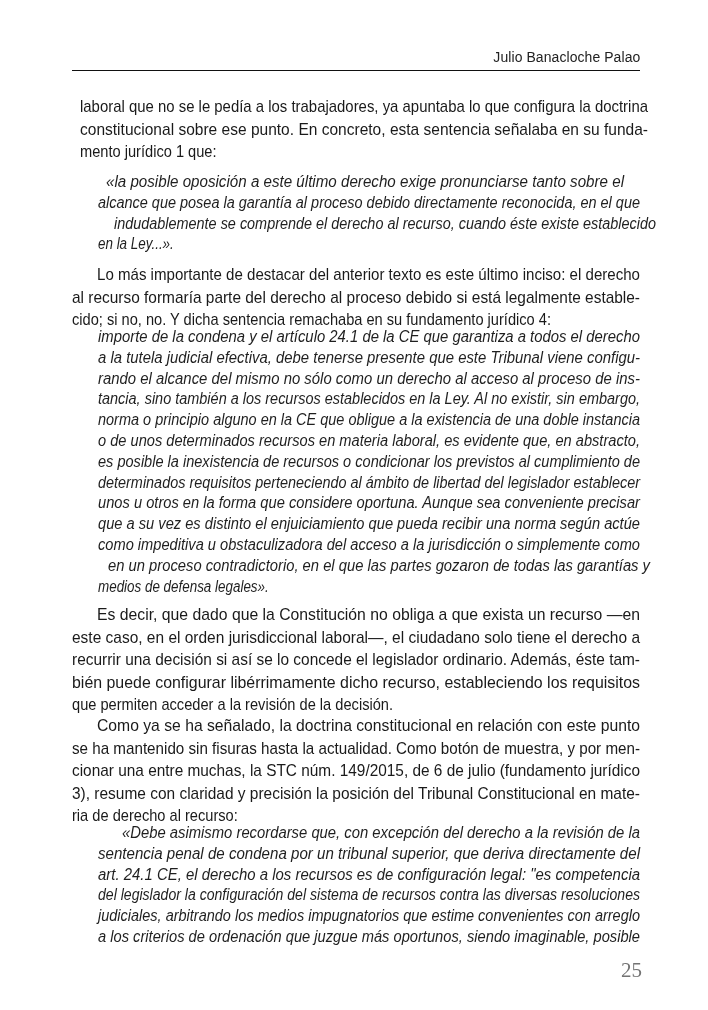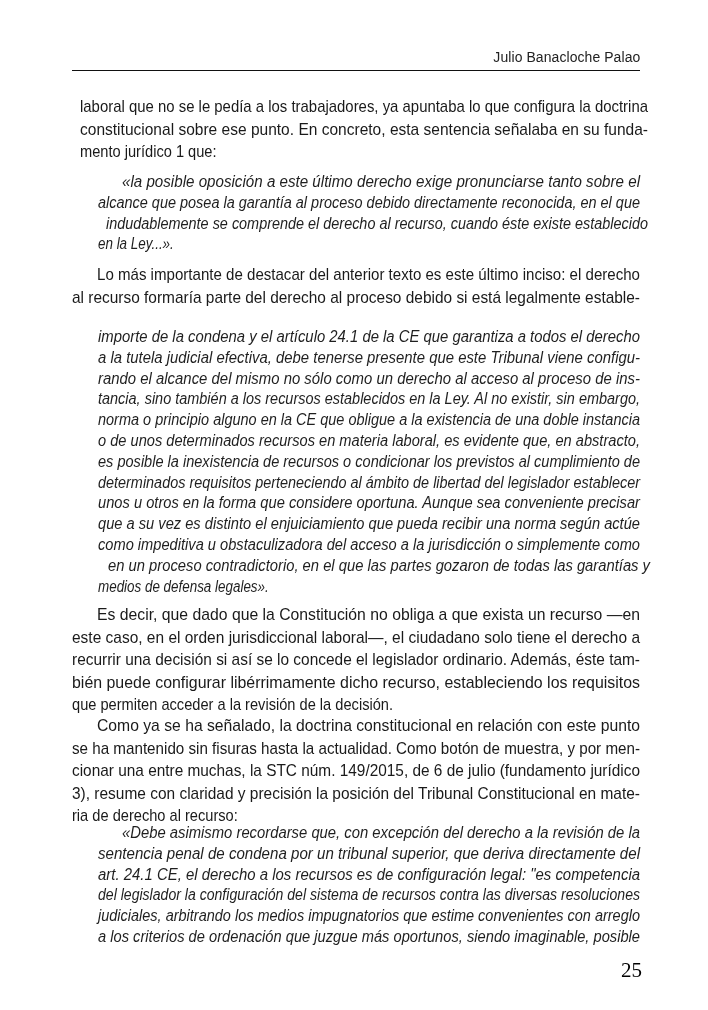--- a/index.html
+++ b/index.html
@@ -21,21 +21,21 @@
     font-family:"Liberation Sans", sans-serif; font-size:17px; height:22.5px; line-height:22.5px;
     color:#1a1a1a;
   }
   .quote-line {
     font-family:"Liberation Sans", sans-serif; font-style:italic; font-size:15.6px;
     height:20.8px; line-height:20.8px; color:#1f1f1f;
   }
   .squeeze { display:block; transform-origin:left center; }
   .page-number {
     position:absolute; left:621px; top:958px;
-    font-family:"Liberation Serif", serif; font-size:21px; color:#000000;
+    font-family:"Liberation Serif", serif; font-size:21px; color:#737373;
   }
 </style>
 </head>
 <body>
 
 <div class="page">
   <div class="header-text">Julio Banacloche Palao</div>
   <div class="header-rule"></div>
 
   <div id="content">
@@ -44,39 +44,42 @@
           <span class="squeeze" style="width: 647.406px; transform: scaleX(0.877347); text-align: justify; text-align-last: justify; white-space: normal; height: 22.5px; overflow: visible;">laboral que no se le pedía a los trabajadores, ya apuntaba lo que configura la doctrina</span>
         </div>
         <div class="line body-line" style="margin-left: 0px;">
           <span class="squeeze" style="width: 621.859px; transform: scaleX(0.91339); text-align: justify; text-align-last: justify; white-space: normal; height: 22.5px; overflow: visible;">constitucional sobre ese punto. En concreto, esta sentencia señalaba en su funda-</span>
         </div>
         <div class="line body-line last" style="margin-left: 0px;">
           <span class="squeeze" style="width: 660.465px; transform: scaleX(0.86); text-align: justify; text-align-last: left; white-space: normal; height: 22.5px; overflow: visible;">mento jurídico 1 que:</span>
         </div>
       </div>
       <div class="block" style="top: 172px; left: 98px; width: 542px;">
-        <div class="line quote-line" style="margin-left: 24px;">
+        <div class="line quote-line" style="margin-left: 8px;">
           <span class="squeeze" style="width: 533.125px; transform: scaleX(0.97163); text-align: justify; text-align-last: justify; white-space: normal; height: 20.7969px; overflow: visible;">«la posible oposición a este último derecho exige pronunciarse tanto sobre el</span>
         </div>
         <div class="line quote-line" style="margin-left: 0px;">
           <span class="squeeze" style="width: 584.312px; transform: scaleX(0.927586); text-align: justify; text-align-last: justify; white-space: normal; height: 20.7969px; overflow: visible;">alcance que posea la garantía al proceso debido directamente reconocida, en el que</span>
         </div>
-        <div class="line quote-line" style="margin-left: 8px;">
+        <div class="line quote-line" style="margin-left: 16px;">
           <span class="squeeze" style="width: 586px; transform: scaleX(0.924915); text-align: justify; text-align-last: justify; white-space: normal; height: 20.7969px; overflow: visible;">indudablemente se comprende el derecho al recurso, cuando éste existe establecido</span>
         </div>
         <div class="line quote-line last" style="margin-left: 0px;">
           <span class="squeeze" style="width: 630.233px; transform: scaleX(0.86); text-align: justify; text-align-last: left; white-space: normal; height: 20.7969px; overflow: visible;">en la Ley...».</span>
         </div>
       </div>
       <div class="block" style="top: 264px; left: 72px; width: 568px;">
         <div class="line body-line" style="margin-left: 25px;">
           <span class="squeeze" style="width: 612.328px; transform: scaleX(0.886779); text-align: justify; text-align-last: justify; white-space: normal; height: 22.5px; overflow: visible;">Lo más importante de destacar del anterior texto es este último inciso: el derecho</span>
         </div>
         <div class="line body-line" style="margin-left: 0px;">
           <span class="squeeze" style="width: 625.578px; transform: scaleX(0.90796); text-align: justify; text-align-last: justify; white-space: normal; height: 22.5px; overflow: visible;">al recurso formaría parte del derecho al proceso debido si está legalmente estable-</span>
+        </div>
+        <div class="line body-line last" style="margin-left: 0px;">
+          <span class="squeeze" style="width: 660.465px; transform: scaleX(0.86); text-align: justify; text-align-last: left; white-space: normal; height: 22.5px; overflow: visible;">cido; si no, no. Y dicha sentencia remachaba en su fundamento jurídico 4:</span>
         </div>
       </div>
       <div class="block" style="top: 327px; left: 98px; width: 542px;">
         <div class="line quote-line" style="margin-left: 0px;">
           <span class="squeeze" style="width: 568.672px; transform: scaleX(0.953098); text-align: justify; text-align-last: justify; white-space: normal; height: 20.7969px; overflow: visible;">importe de la condena y el artículo 24.1 de la CE que garantiza a todos el derecho</span>
         </div>
         <div class="line quote-line" style="margin-left: 0px;">
           <span class="squeeze" style="width: 567.516px; transform: scaleX(0.95504); text-align: justify; text-align-last: justify; white-space: normal; height: 20.7969px; overflow: visible;">a la tutela judicial efectiva, debe tenerse presente que este Tribunal viene configu-</span>
         </div>
         <div class="line quote-line" style="margin-left: 0px;">

